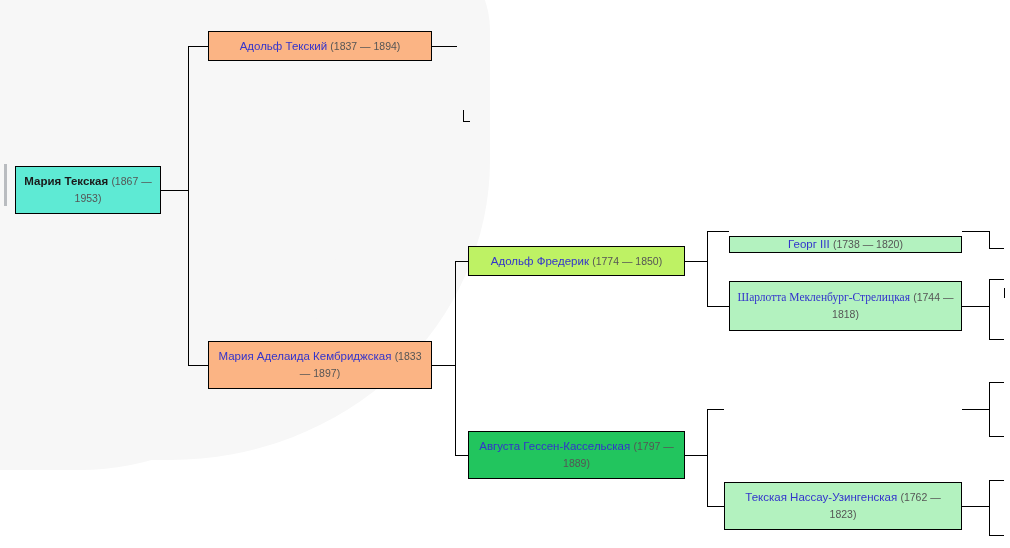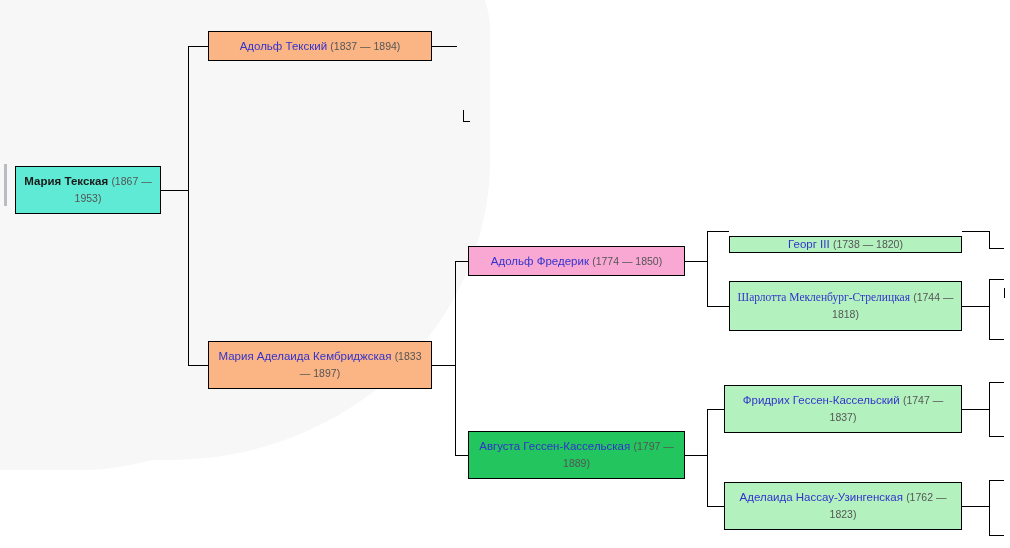--- a/index.html
+++ b/index.html
@@ -166,21 +166,21 @@
     </span>
   </div>
 
   <div class="node c-orange" style="left: 208px; top: 341px; width: 224px; height: 48px; background: rgb(251, 180, 132);">
     <span>
       <span class="nm" style="color: rgb(51, 51, 204); text-align: center;">Мария Аделаида Кембриджская</span>
       <span class="dt" style="color: rgb(85, 85, 85);">(1833 — 1897)</span>
     </span>
   </div>
 
-  <div class="node c-yellow" style="left: 468px; top: 246px; width: 217px; height: 30px; background: #f9a8d4;">
+  <div class="node c-yellow" style="left: 468px; top: 246px; width: 217px; height: 30px; background: #bef264;">
     <span>
       <span class="nm" style="color: rgb(51, 51, 204);">Адольф Фредерик</span>
       <span class="dt" style="color: rgb(85, 85, 85);">(1774 — 1850)</span>
     </span>
   </div>
 
   <div class="node c-yellow" style="left: 468px; top: 431px; width: 217px; height: 48px; background: #22c55e;">
     <span>
       <span class="nm" style="color: rgb(51, 51, 204);">Августа Гессен-Кассельская</span>
       <span class="dt" style="color: rgb(85, 85, 85);">(1797 — 1889)</span>
@@ -194,27 +194,21 @@
     </span>
   </div>
 
   <div class="node c-green" style="left: 729px; top: 281px; width: 233px; height: 50px; background: rgb(179, 242, 191);">
     <span>
       <span class="nm" style="color: rgb(51, 51, 204); font-family: Liberation Serif, serif;">Шарлотта Мекленбург-Стрелицкая</span>
       <span class="dt" style="color: rgb(85, 85, 85);">(1744 — 1818)</span>
     </span>
   </div>
 
-  <div class="node c-green" style="left: 724px; top: 385px; width: 238px; height: 48px; background: rgb(179, 242, 191);">
-    <span>
-      <span class="nm" style="color: rgb(51, 51, 204);">Фридрих Гессен-Кассельский</span>
-      <span class="dt" style="color: rgb(85, 85, 85);">(1747 — 1837)</span>
-    </span>
-  </div>
 
   <div class="node c-green" style="left: 724px; top: 482px; width: 238px; height: 48px; background: rgb(179, 242, 191);">
     <span>
-      <span class="nm" style="color: rgb(51, 51, 204);">Аделаида Нассау-Узингенская</span>
+      <span class="nm" style="color: rgb(51, 51, 204);">Текская Нассау-Узингенская</span>
       <span class="dt" style="color: rgb(85, 85, 85);">(1762 — 1823)</span>
     </span>
   </div>
 
 </div>
 
 </body></html>

